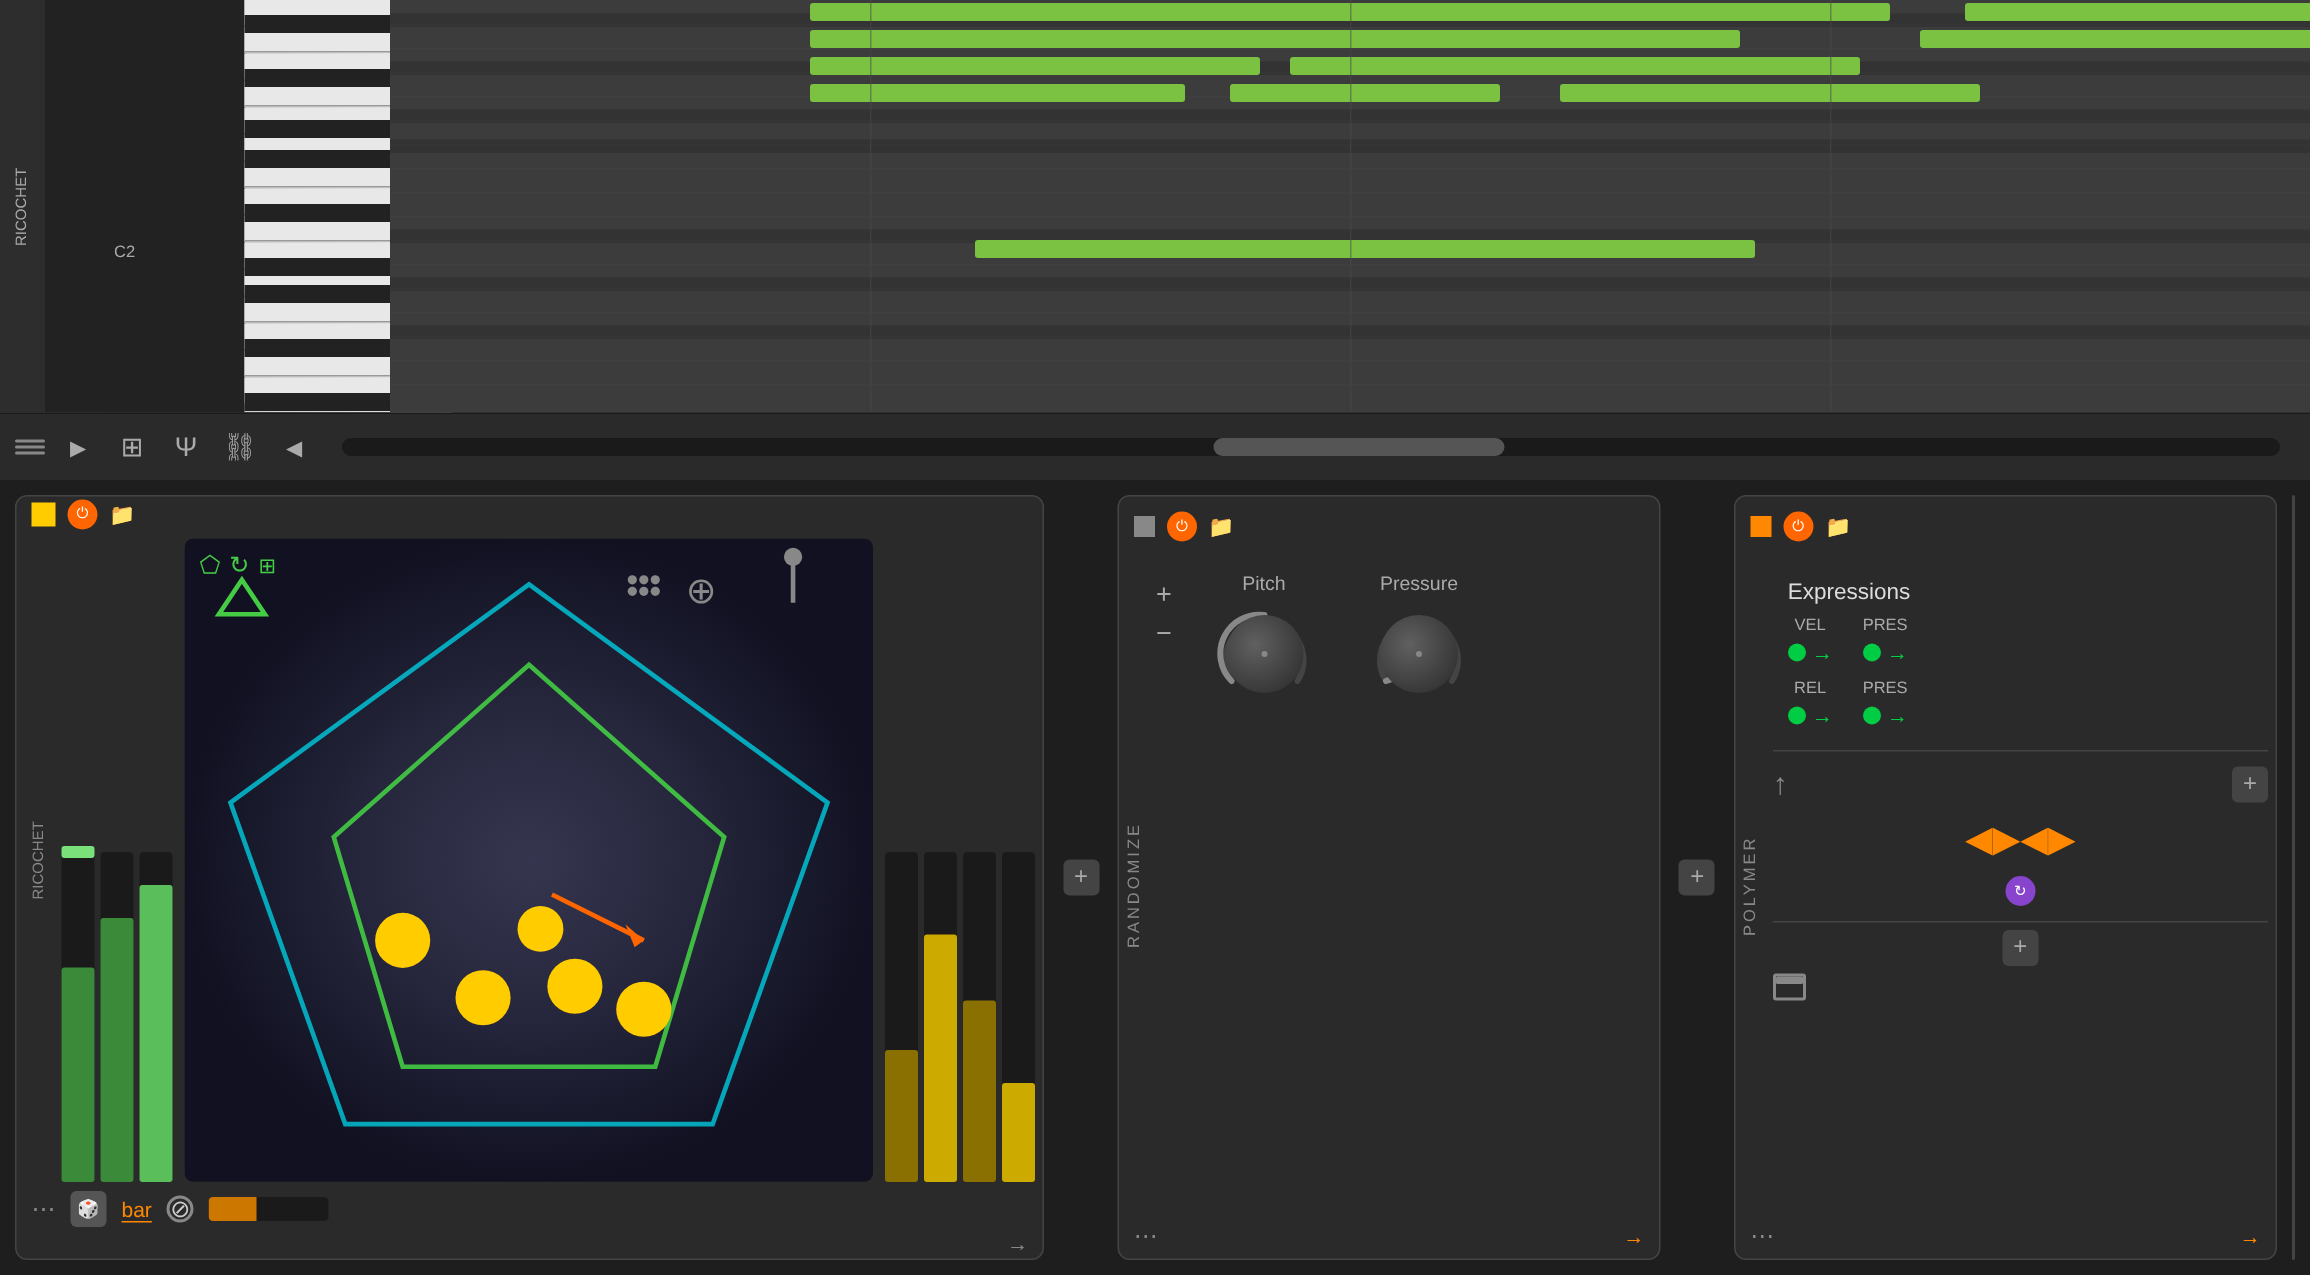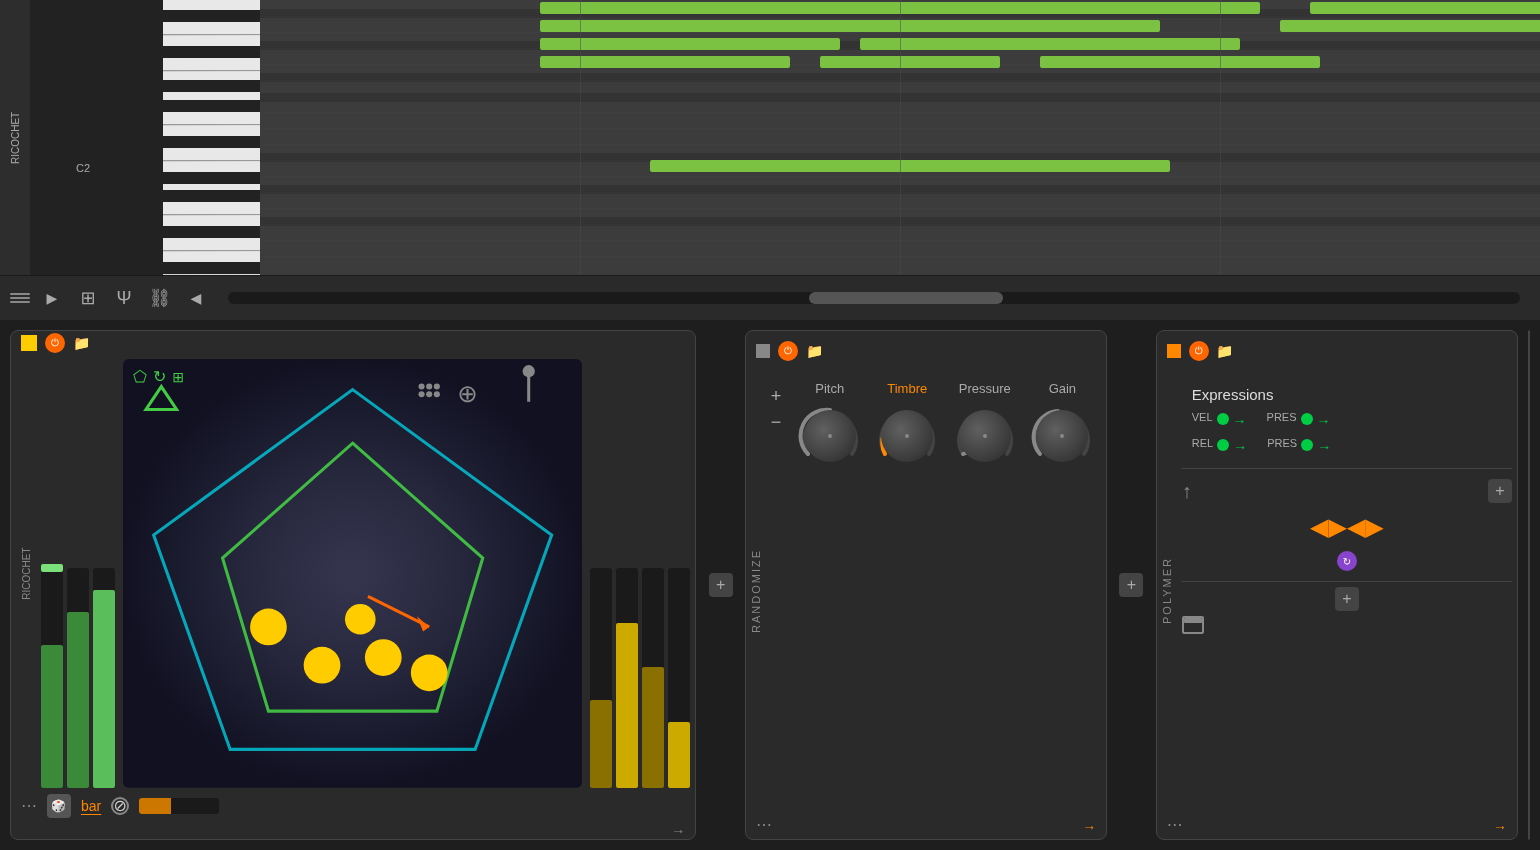--- a/index.html
+++ b/index.html
@@ -342,21 +342,21 @@
       background: #2a2a2a;
       border-radius: 8px;
       border: 1px solid #444;
       display: flex;
       flex-direction: column;
       position: relative;
     }
 
     .knob-grid {
       display: grid;
-      grid-template-columns: 1fr 1fr 1fr 1fr;
+      grid-template-columns: 1fr 1fr 1fr;
       flex: 1;
       padding: 10px;
       gap: 10px;
     }
 
     .knob-cell {
       display: flex;
       flex-direction: column;
       align-items: center;
       gap: 8px;
@@ -394,21 +394,21 @@
     }
 
     .expressions-title {
       font-size: 15px;
       color: #ddd;
       margin-bottom: 8px;
     }
 
     .expr-item {
       display: flex;
-      flex-direction: row;
+      flex-direction: column;
       gap: 4px;
     }
 
     .expr-name {
       font-size: 11px;
       color: #aaa;
       text-align: center;
     }
 
     .expr-arrow {
@@ -810,59 +810,35 @@
               <path d="M 10 50 A 26 26 0 1 1 54 50" fill="none" stroke="#444" stroke-width="4" stroke-linecap="round"></path>
               <path d="M 10 50 A 26 26 0 0 1 32 6" fill="none" stroke="#888" stroke-width="4" stroke-linecap="round"></path>
             </svg>
             <div class="knob-body">
               <div class="knob-dot"></div>
             </div>
           </div>
         </div>
 
 
-        <div class="knob-cell">
-          <div class="knob-label orange">Timbre</div>
-          <div class="knob-wrap">
-            <svg viewBox="0 0 64 64">
-              <path d="M 10 50 A 26 26 0 1 1 54 50" fill="none" stroke="#444" stroke-width="4" stroke-linecap="round"></path>
-              <path d="M 10 50 A 26 26 0 0 1 22 15" fill="none" stroke="#ff8800" stroke-width="4" stroke-linecap="round"></path>
-            </svg>
-            <div class="knob-body">
-              <div class="knob-dot"></div>
-            </div>
-          </div>
-        </div>
 
         <div class="knob-cell">
           <div class="knob-label">Pressure</div>
           <div class="knob-wrap">
             <svg viewBox="0 0 64 64">
               <path d="M 10 50 A 26 26 0 1 1 54 50" fill="none" stroke="#444" stroke-width="4" stroke-linecap="round"></path>
               <path d="M 10 50 A 26 26 0 0 1 32 50" fill="none" stroke="#888" stroke-width="4" stroke-linecap="round"></path>
             </svg>
             <div class="knob-body">
               <div class="knob-dot"></div>
             </div>
           </div>
         </div>
 
 
-        <div class="knob-cell">
-          <div class="knob-label">Gain</div>
-          <div class="knob-wrap">
-            <svg viewBox="0 0 64 64">
-              <path d="M 10 50 A 26 26 0 1 1 54 50" fill="none" stroke="#444" stroke-width="4" stroke-linecap="round"></path>
-              <path d="M 10 50 A 26 26 0 0 1 28 7" fill="none" stroke="#888" stroke-width="4" stroke-linecap="round"></path>
-            </svg>
-            <div class="knob-body">
-              <div class="knob-dot"></div>
-            </div>
-          </div>
-        </div>
       </div>
     </div>
 
     <div style="display:flex;align-items:center;justify-content:space-between;padding:5px 10px;">
       <div style="color:#888;font-size:16px;cursor:pointer;">⋯</div>
       <div style="color:#ff8800;font-size:14px;cursor:pointer;">→</div>
     </div>
   </div>
 
   <div style="width:30px;display:flex;align-items:center;justify-content:center;">

